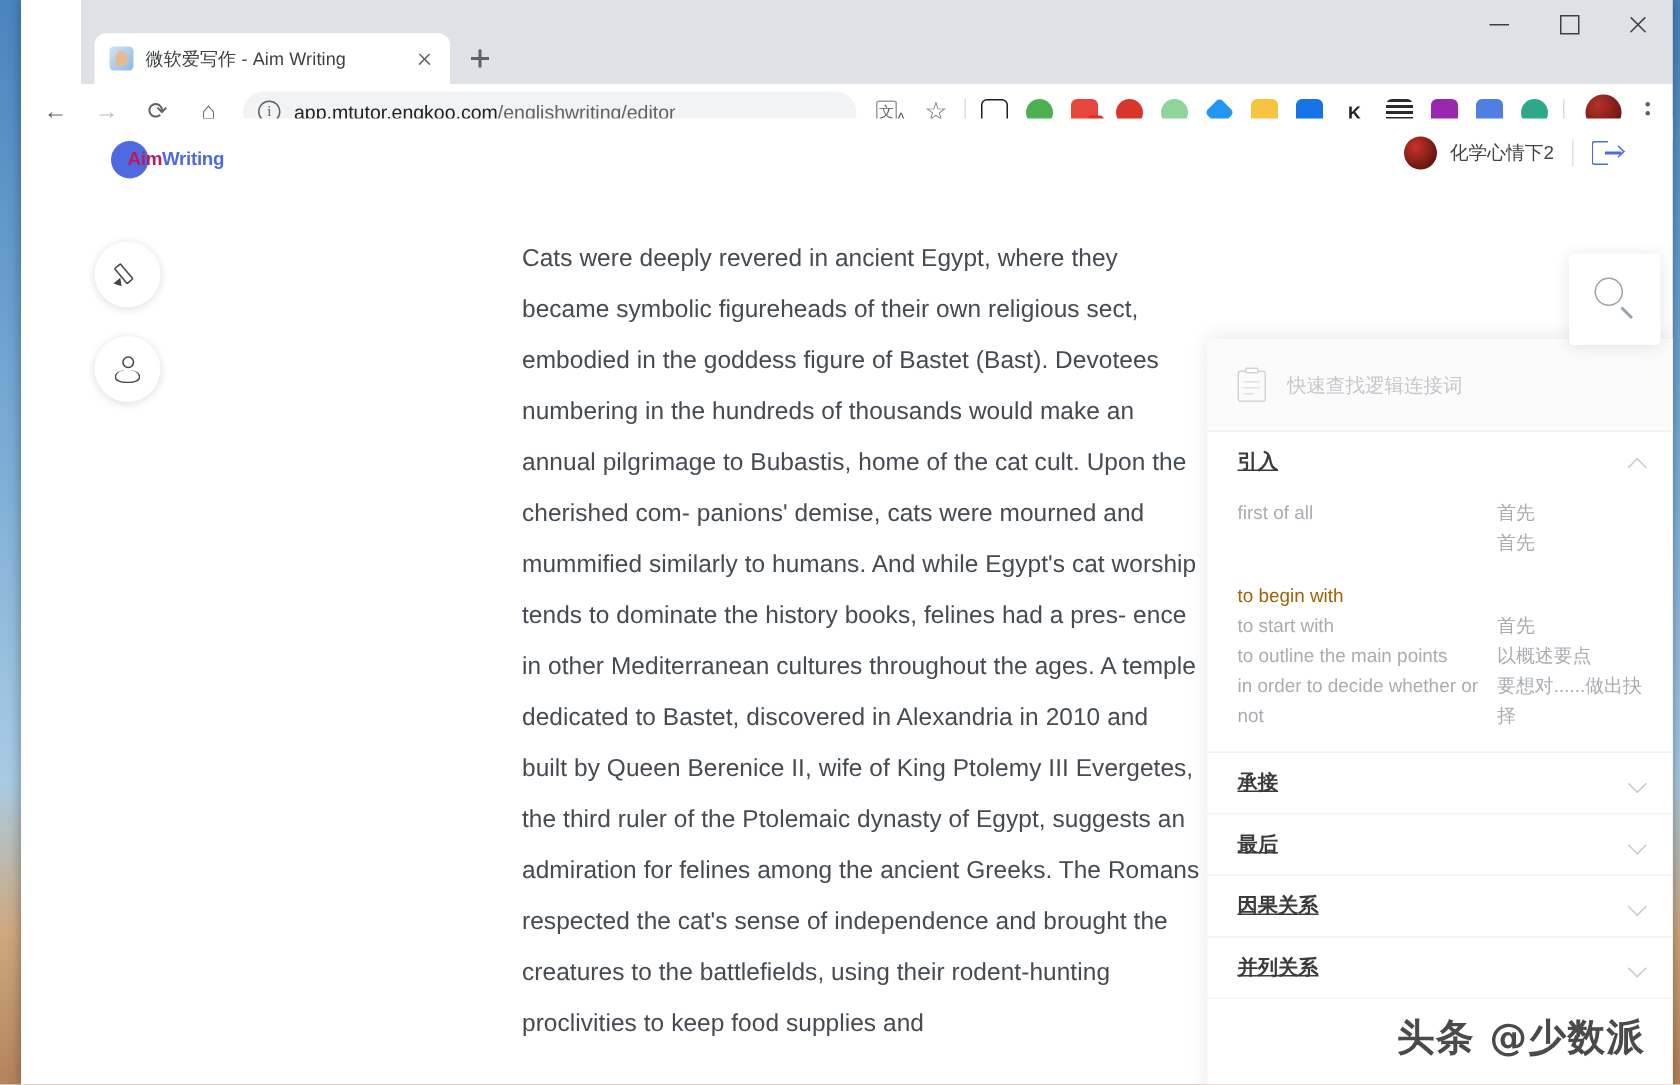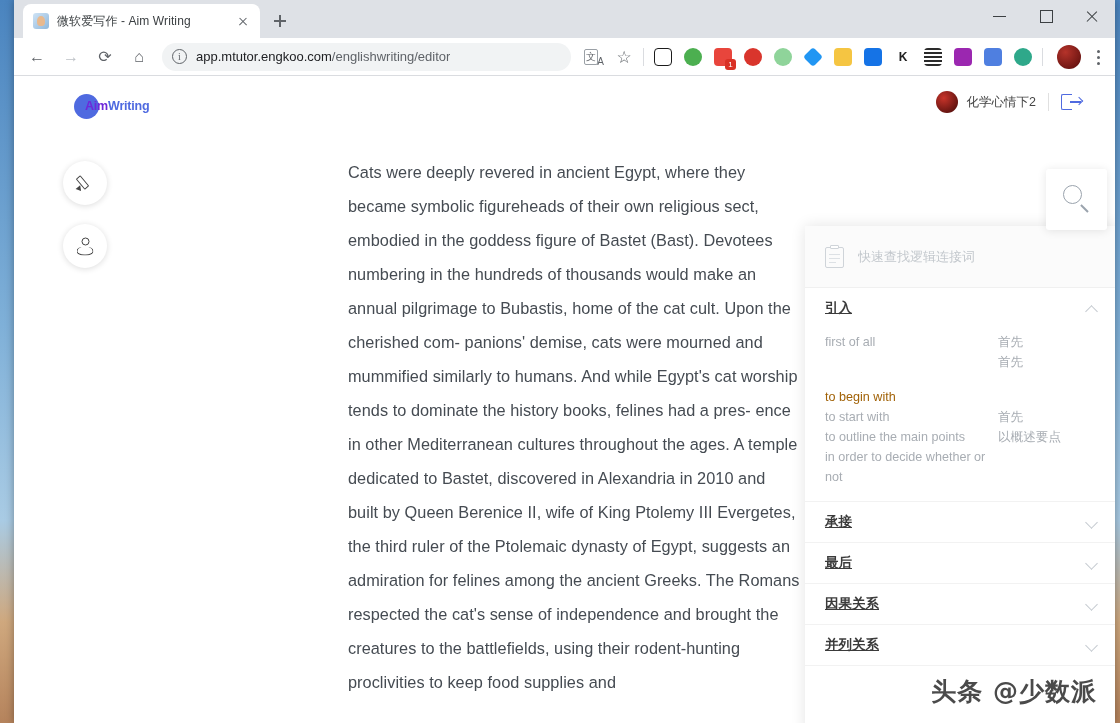--- a/index.html
+++ b/index.html
@@ -15,22 +15,22 @@
   
   #browser-window {
     position: absolute;
     left: 14px; top: 0; width: 1101px; height: 723px;
     background: #ffffff;
     box-shadow: 0 0 8px rgba(0,0,0,.35);
   }
 
   
   #title-bar {
-    height: 38px; background: #dee1e6;
-    display: flex; align-items: flex-end; position: relative;
+    height: 56px; background: #dee1e6;
+    display: flex; align-items: flex-end; position: relative; margin-left: 40px;
   }
   #tab {
     margin-left: 9px; width: 237px; height: 34px;
     background: #fff; border-radius: 8px 8px 0 0;
     display: flex; align-items: center; padding: 0 8px 0 10px;
     position: relative;
   }
   #tab-favicon {
     width: 16px; height: 16px; border-radius: 3px; flex: 0 0 16px;
     background: linear-gradient(135deg,#cfe3f5,#8fb8dc);
@@ -154,21 +154,21 @@
     position: relative;
   }
   #app-logo { display:flex; align-items:center; }
   #logo-circle {
     width:25px; height:25px; border-radius:50%; background:#4f6ae0; flex:0 0 25px;
   }
   #logo-text {
     margin-left:-14px; font-size:12.5px; font-weight:bold; color:#4f6ae0;
     letter-spacing:-.2px; position:relative;
   }
-  #logo-text .logo-aim { color:#6d28d9; }
+  #logo-text .logo-aim { color:#be185d; }
   #user-area {
     position:absolute; right:32px; top:12px; display:flex; align-items:center;
   }
   #user-avatar {
     width:22px; height:22px; border-radius:50%; flex:0 0 22px;
     background: radial-gradient(circle at 35% 32%, #c8342a, #5e120f 78%);
   }
   #user-name { margin-left:9px; font-size:12.5px; color:#444; }
   #user-sep { width:1px; height:18px; background:#e0e0e0; margin:0 12px; }
   #logout-icon { width:22px; height:16px; position:relative; }
@@ -470,20 +470,21 @@
               <div class="phrase-row">
                 <span class="phrase-en">to start with</span>
                 <span class="phrase-zh">首先</span>
               </div>
               <div class="phrase-row">
                 <span class="phrase-en">to outline the main points</span>
                 <span class="phrase-zh">以概述要点</span>
               </div>
               <div class="phrase-row">
                 <span class="phrase-en">in order to decide whether or not</span>
+                <span class="phrase-zh">要想对......做出抉择</span>
               </div>
             </div>
           </div>
           <div class="cat-block">
             <div class="cat-header">
               <span class="cat-title">承接</span>
               <span class="chev down"></span>
             </div>
           </div>
           <div class="cat-block">

